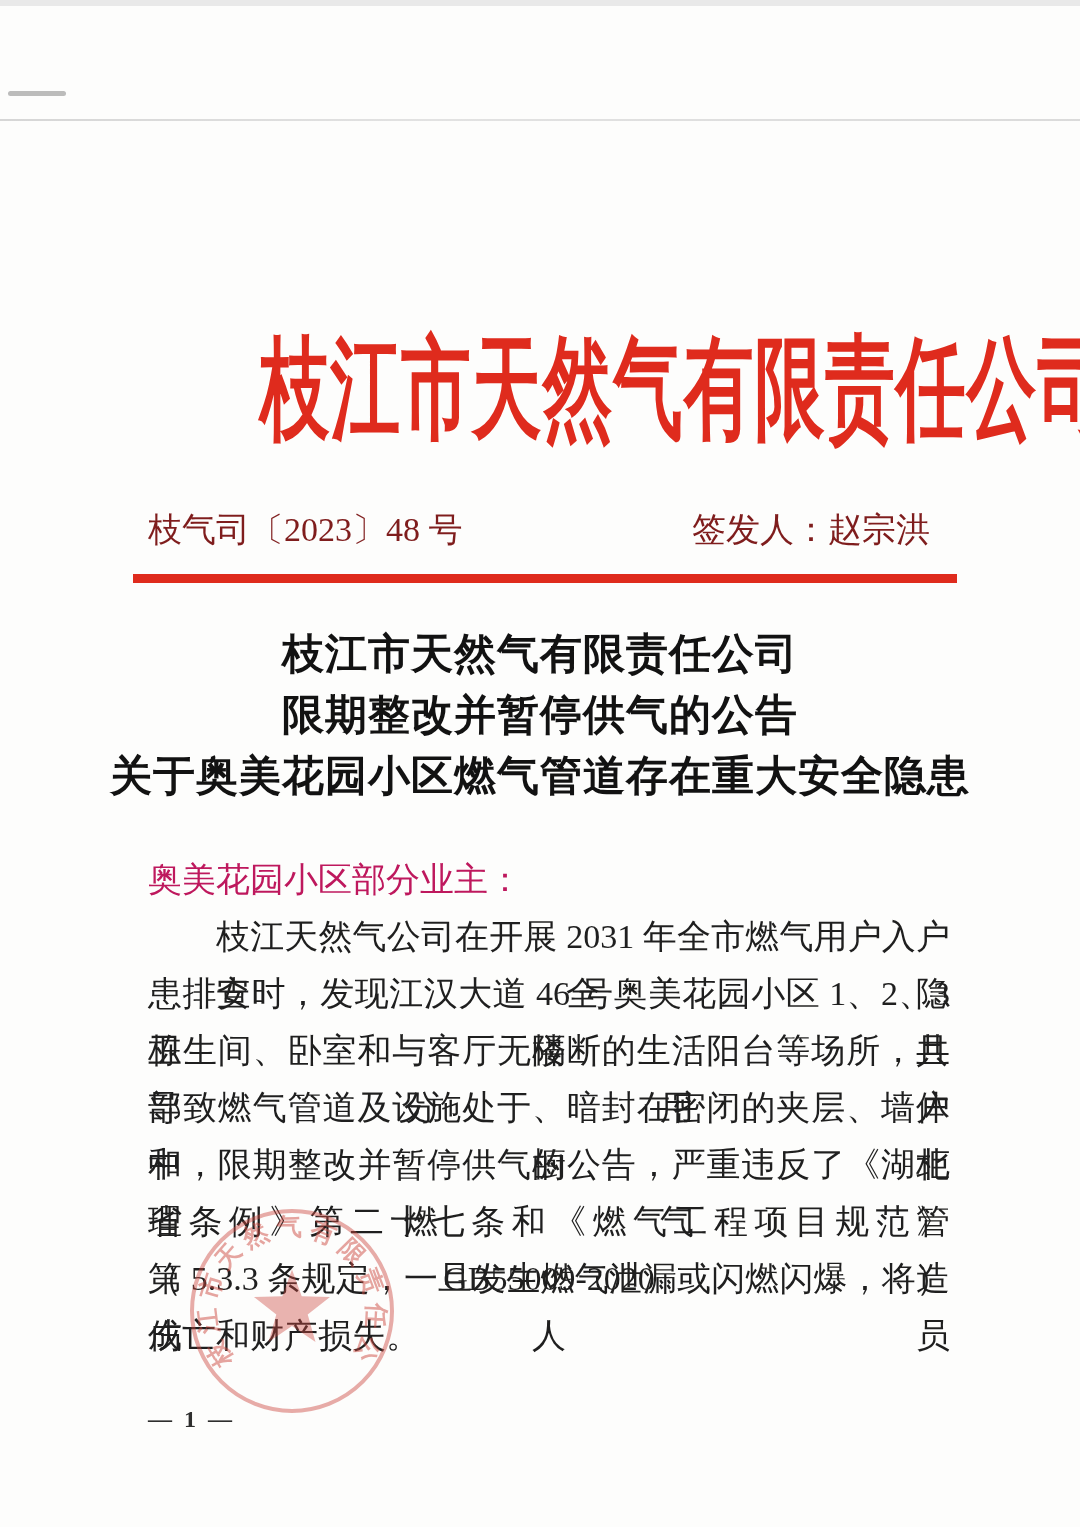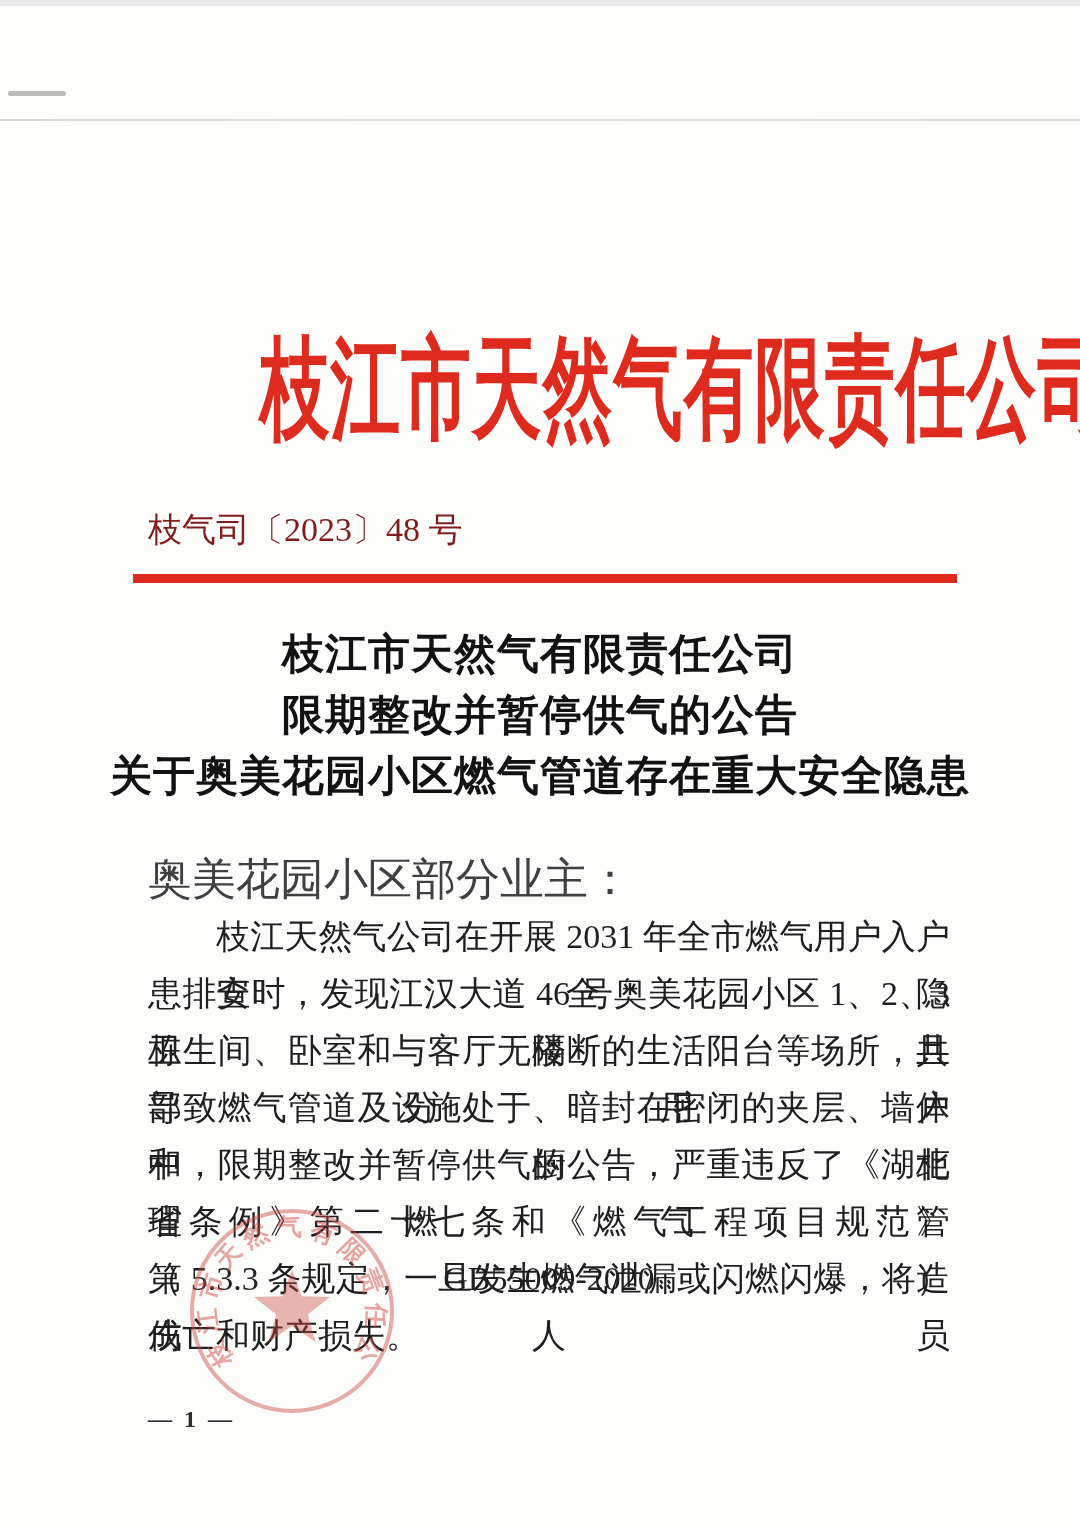--- a/index.html
+++ b/index.html
@@ -32,21 +32,21 @@
     line-height:52px;font-size:34px;display:flex;justify-content:space-between;color:#7f1d1d;}
   
   .red-rule{position:absolute;top:568px;left:133px;width:824px;height:9px;
     background:var(--accent-red,#df2b1d);}
   
   .doc-title{position:absolute;top:618px;left:60px;right:60px;text-align:center;
     font-weight:bold;color:#121212;}
   .title-line{height:61px;line-height:61px;font-size:42px;letter-spacing:1px;}
   
   .salutation{position:absolute;top:845px;left:148px;width:802px;height:57px;
-    line-height:57px;font-size:44px;color:#404040;}
+    line-height:57px;font-size:34px;color:#be185d;}
   .body-lines{position:absolute;top:902px;left:148px;width:802px;font-size:34px;color:#1f1f1f;}
   .bline{height:57px;line-height:57px;text-align:justify;text-align-last:justify;}
   .bline.indent{padding-left:68px;}
   .bline.plain{text-align:center;text-align-last:left;}
   
   .seal{position:absolute;left:183px;top:1196px;width:218px;height:218px;opacity:.9;}
   .seal circle{stroke:var(--seal-red,#cc4840);}
   .seal polygon{fill:var(--seal-red,#cc4840);}
   .seal text{fill:var(--seal-red,#cc4840);}
   
@@ -60,20 +60,21 @@
 
   <div class="scan-smudge"></div>
   <div class="scan-line"></div>
 
   <div class="masthead">
     <span class="masthead-inner">枝江市天然气有限责任公司</span>
   </div>
 
   <div class="docrow">
     <span>枝气司〔2023〕48 号</span>
+    <span>签发人：赵宗洪</span>
   </div>
 
   <div class="red-rule"></div>
 
   <div class="doc-title" id="title-lines">
       <div class="title-line">枝江市天然气有限责任公司</div>
       <div class="title-line">限期整改并暂停供气的公告</div>
       <div class="title-line">关于奥美花园小区燃气管道存在重大安全隐患</div>
     </div>
 

